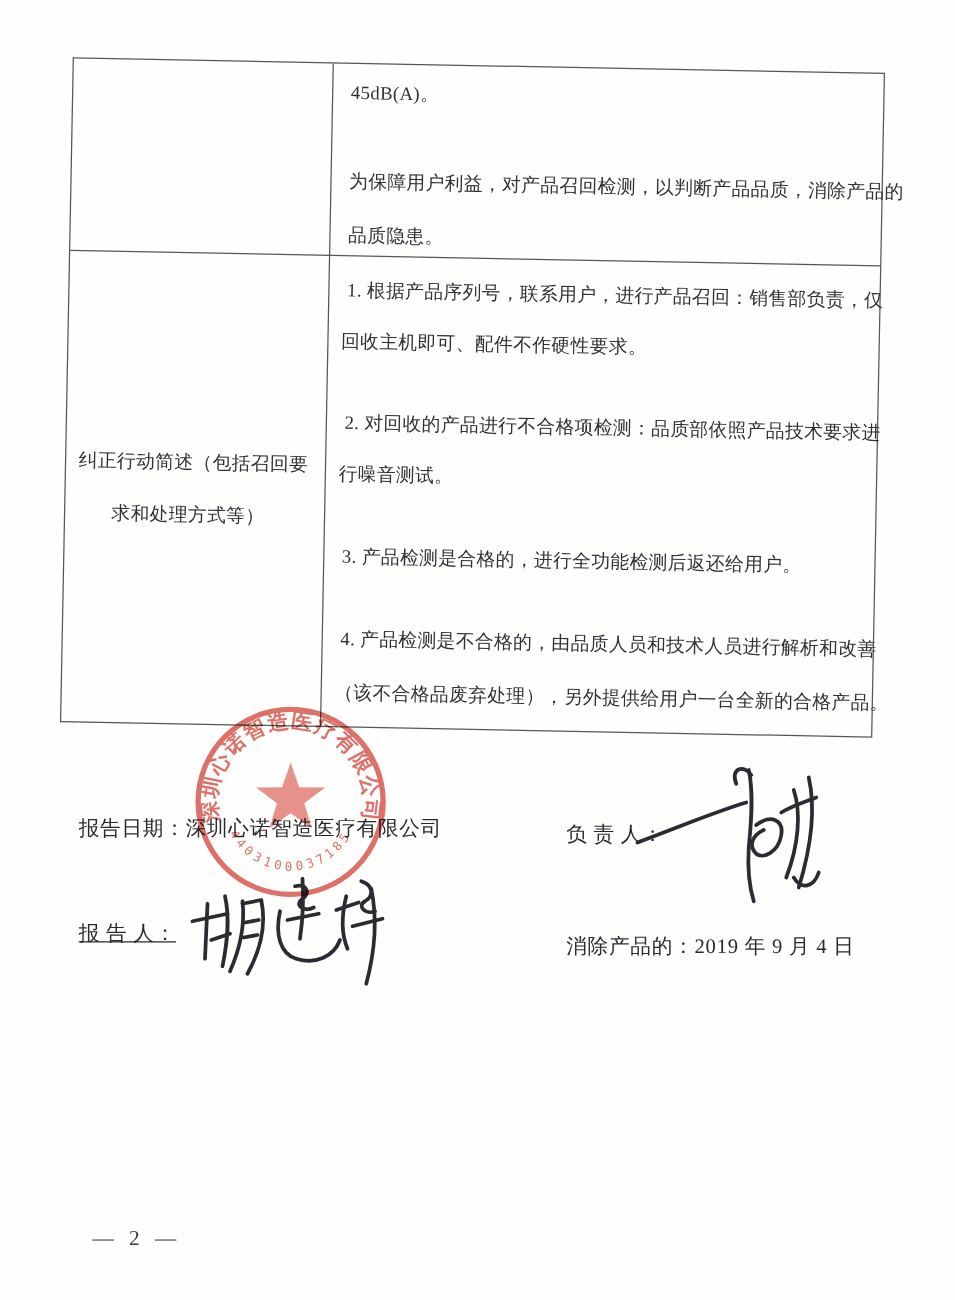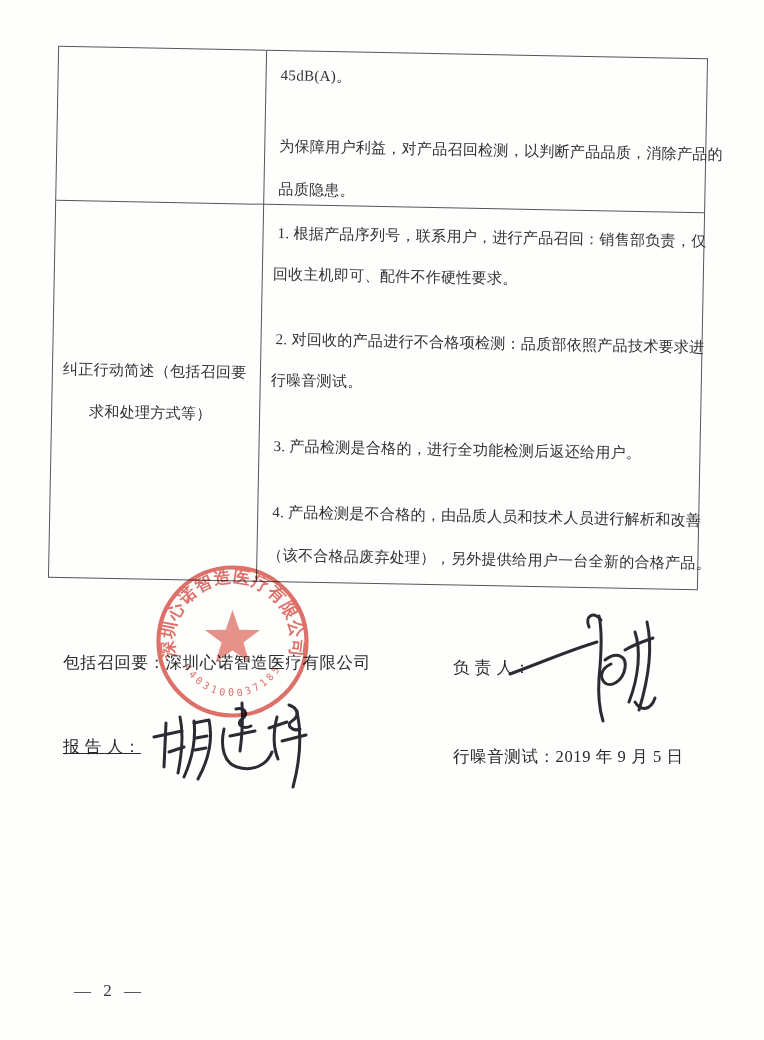--- a/index.html
+++ b/index.html
@@ -61,29 +61,29 @@
     <div class="ln rln" style="top:172px;">1. 根据产品序列号，联系用户，进行产品召回：销售部负责，仅</div>
     <div class="ln" style="top:213px;left:218px;">回收主机即可、配件不作硬性要求。</div>
     <div class="ln rln" style="top:278px;">2. 对回收的产品进行不合格项检测：品质部依照产品技术要求进</div>
     <div class="ln" style="top:319px;left:218px;">行噪音测试。</div>
     <div class="ln rln" style="top:385px;">3. 产品检测是合格的，进行全功能检测后返还给用户。</div>
     <div class="ln rln" style="top:451px;">4. 产品检测是不合格的，由品质人员和技术人员进行解析和改善</div>
     <div class="ln" style="top:494px;left:218px;">（该不合格品废弃处理），另外提供给用户一台全新的合格产品。</div>
   </div>
 
   <div class="fline" style="left:63px;top:652px;">
-    <span>包括召回要：</span><span>深圳心诺智造医疗有限公司</span>
+    <span>报告日期：</span><span>深圳心诺智造医疗有限公司</span>
   </div>
 
   <div class="fline" style="left:453px;top:657px;text-align:right;">负 责 人：</div>
 
   <div class="fline" style="left:63px;top:736px;text-decoration:underline;">报 告 人：</div>
 
   <div class="fline" style="left:453px;top:746px;">
-    <span>行噪音测试：</span><span>2019 年 9 月 5 日</span>
+    <span>消除产品的：</span><span>2019 年 9 月 4 日</span>
   </div>
 
   <svg class="sig" style="left:505px;top:598px;" width="160" height="132" viewBox="0 0 160 132">
     <path d="M 5 76 C 35 65, 65 52, 92 44"></path>
     <path d="M 96 22 C 90 13, 79 17, 84 29"></path>
     <path d="M 94 18 C 98 36, 96 60, 94 80 C 93 96, 94 110, 98 123"></path>
     <path d="M 100 62 C 112 53, 122 58, 120 70 C 118 83, 105 91, 99 84 C 94 78, 97 70, 106 66"></path>
     <path d="M 130 34 C 136 52, 134 78, 124 104"></path>
     <path d="M 120 52 C 130 46, 140 43, 148 40"></path>
     <path d="M 142 24 C 147 46, 145 76, 134 112"></path>

